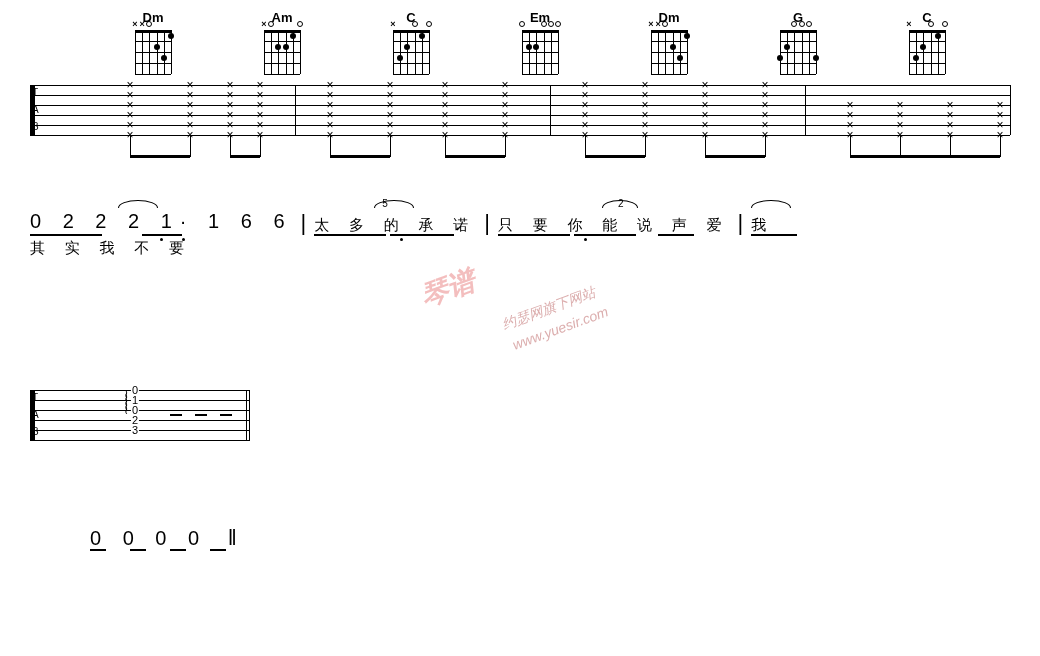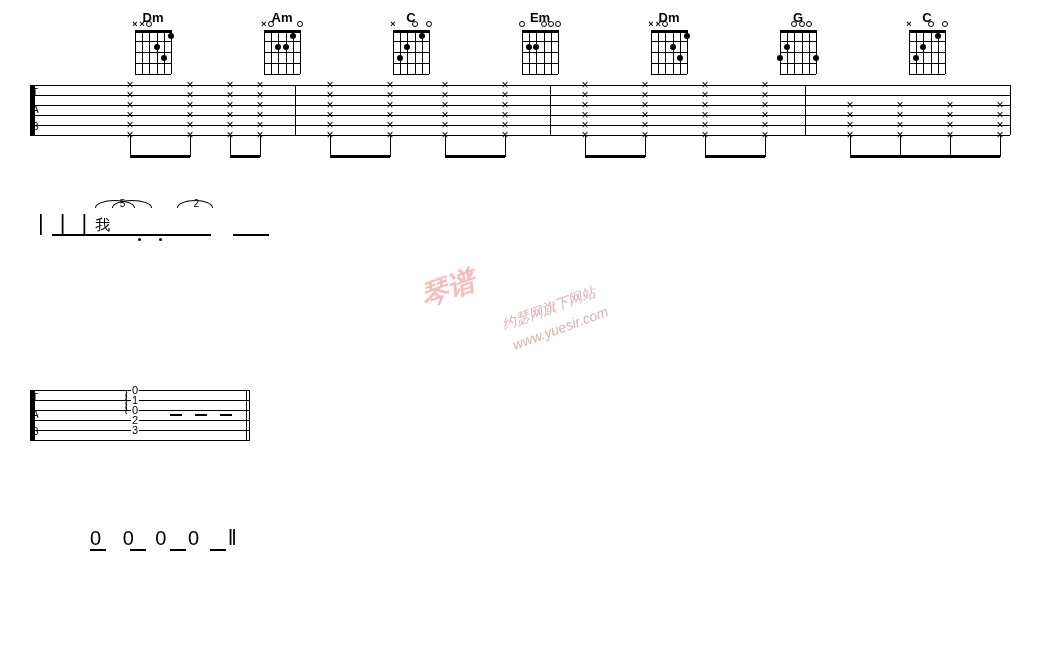--- a/index.html
+++ b/index.html
@@ -339,30 +339,41 @@
     <div class="beam" style="left: 415px; top: 70px; width: 60px;"></div>
     <div class="beam" style="left: 555px; top: 70px; width: 60px;"></div>
     <div class="beam" style="left: 675px; top: 70px; width: 60px;"></div>
     <div class="beam" style="left: 820px; top: 70px; width: 50px;"></div>
     <div class="beam" style="left: 870px; top: 70px; width: 50px;"></div>
     <div class="beam" style="left: 920px; top: 70px; width: 50px;"></div>
   </div>
 
 <div class="jianpu-row" id="jrow1" style="top:210px">
     <div class="jrow">
+      <div class="jgroup">
+        <div class="jnums">0 2 2 2 1·  1 6 6</div>
+        <div class="jlyr">其 实 我 不    要</div>
+        <div class="ju" style="left: 0px; top: 24px; width: 72px;"></div>
+        <div class="ju" style="left: 112px; top: 24px; width: 40px;"></div>
+        <div class="jtie" style="left: 88px; width: 40px; top: -10px;"></div>
+        <div class="jdot" style="left: 130px; top: 28px;"></div>
+        <div class="jdot" style="left: 152px; top: 28px;"></div>
+      </div>
       <span class="jbar">|</span>
       <div class="jgroup">
+        <div class="jlyr">太 多 的 承     诺</div>
         <div class="ju" style="left: 0px; top: 24px; width: 72px;"></div>
         <div class="ju" style="left: 76px; top: 24px; width: 64px;"></div>
         <div class="jtie" style="left: 60px; width: 40px; top: -10px;"></div>
         <span class="jsup" style="left: 68px; top: -12px;">5</span>
         <div class="jdot" style="left: 86px; top: 28px;"></div>
       </div>
       <span class="jbar">|</span>
       <div class="jgroup">
+        <div class="jlyr">只 要 你 能 说 声  爱</div>
         <div class="ju" style="left: 0px; top: 24px; width: 72px;"></div>
         <div class="ju" style="left: 76px; top: 24px; width: 62px;"></div>
         <div class="ju" style="left: 160px; top: 24px; width: 36px;"></div>
         <div class="jtie" style="left: 104px; width: 36px; top: -10px;"></div>
         <span class="jsup" style="left: 120px; top: -12px;">2</span>
         <div class="jdot" style="left: 86px; top: 28px;"></div>
       </div>
       <span class="jbar">|</span>
       <div class="jgroup">
         <div class="jlyr">我</div>

